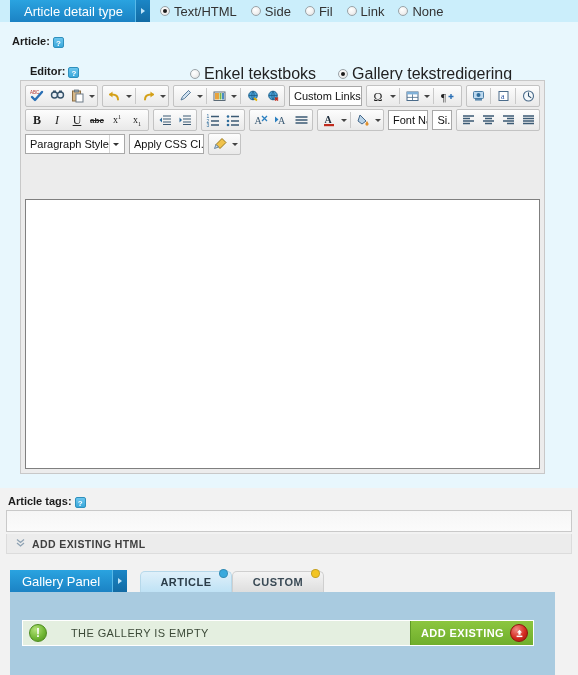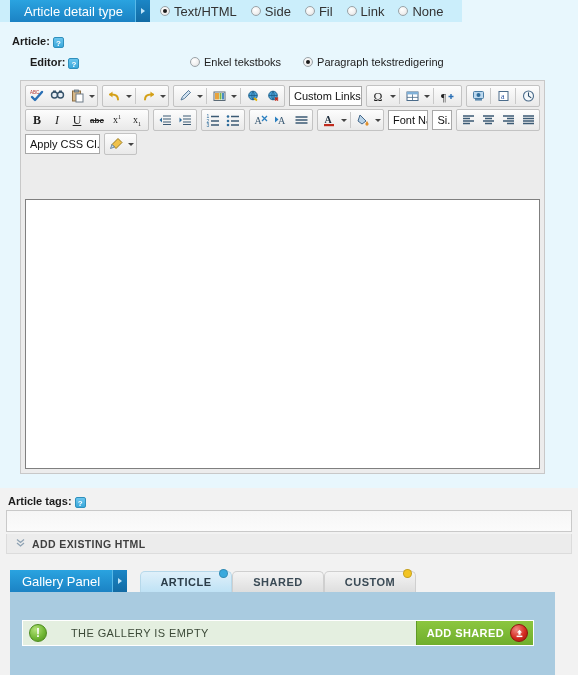--- a/index.html
+++ b/index.html
@@ -39,21 +39,21 @@
     left: 0; top: 0;
     width: 578px;
     height: 488px;
     background: #e8f7fd;
   }
 
   
   .header-bar {
     position: absolute;
     left: 0; top: 0;
-    width: 462px;
+    width: 578px;
     height: 22px;
     background: #cbeefb;
   }
   .section-tab {
     position: absolute;
     left: 10px; top: 0;
     height: 22px;
     display: flex;
     align-items: stretch;
   }
@@ -113,38 +113,38 @@
   
   .content-label {
     position: absolute;
     left: 12px; top: 35px;
     font-weight: bold;
     font-size: 11px;
     color: #1c1c1c;
   }
   .editor-row {
     position: absolute;
-    left: 0; top: 56px;
+    left: 0; top: 65px;
     width: 578px;
     height: 16px;
   }
   .editor-label {
     position: absolute;
     left: 30px; top: 0;
     font-weight: bold;
     font-size: 11px;
     color: #1c1c1c;
   }
   .editor-radios {
     position: absolute;
     left: 190px; top: 0;
     display: flex;
     align-items: center;
     gap: 22px;
-    font-size: 11px;
+    font-size: 16px;
   }
 
   
   .rte {
     position: absolute;
     left: 20px; top: 80px;
     width: 525px;
     height: 394px;
     background: #ececec;
     border: 1px solid #c8c8c8;
@@ -471,21 +471,21 @@
     <div class="editor-label">
       <span>Editor:</span><span class="help-icon">?</span>
     </div>
     <div class="editor-radios">
       <label class="radio-item">
         <span class="radio-dot"></span>
         <span>Enkel tekstboks</span>
       </label>
       <label class="radio-item">
         <span class="radio-dot checked"></span>
-        <span>Paragraph tekstredigering</span>
+        <span>Gallery tekstredigering</span>
       </label>
     </div>
   </div>
 
   <div class="rte">
     <div class="rte-toolbar">
 
       <div class="tb-row">
 
         <div class="tb-group">
@@ -764,20 +764,26 @@
           </div>
           <div class="tb-btn">
             <svg class="ico" width="15" height="14" viewBox="0 0 15 14">
                 <path d="M2 3h11M2 5.5h11M2 8h11M2 10.5h11" stroke="#3b5a74" stroke-width="1.5"></path>
               </svg>
           </div>
         </div>
       </div>
 
       <div class="tb-row">
+        <div class="tb-select" style="width:100px;">
+          <span>Paragraph Style</span>
+          <span class="sel-caret">
+              <span class="c"></span>
+            </span>
+        </div>
         <div class="tb-select" style="width:75px;">
           <span>Apply CSS Cl...</span>
 
         </div>
         <div class="tb-group">
           <div class="tb-btn">
             <svg class="ico" width="15" height="14" viewBox="0 0 15 14">
                 <path d="M9 1.5l4 4-6 6-4-4z" fill="#f0c24b" stroke="#9a7a1d" stroke-width="1"></path>
                 <path d="M3 7.5l-1.5 4 4-1.5z" fill="#cfe0ef" stroke="#5b7d9c" stroke-width="0.9"></path>
               </svg>
@@ -815,35 +821,32 @@
       <div class="tab-arrow">
         <span class="glyph"></span>
       </div>
     </div>
     <div class="gp-tabs">
       <div class="gp-subtab active">
         <span>ARTICLE</span>
         <span class="gp-badge" style="background:#38a9dd;"></span>
       </div>
       <div class="gp-subtab">
-        <span>SHARED</span>
-      </div>
-      <div class="gp-subtab">
         <span>CUSTOM</span>
         <span class="gp-badge" style="background:#f2c423;"></span>
       </div>
     </div>
   </div>
 
   <div class="gp-body">
     <div class="gallery-msg">
       <span class="icon-exclaim">!</span>
       <span class="msg-text">THE GALLERY IS EMPTY</span>
       <div class="add-gallery-btn">
-        <span>ADD SHARED</span>
+        <span>ADD EXISTING</span>
         <span class="icon-upload-red">
           <svg width="11" height="11" viewBox="0 0 11 11">
               <path d="M5.5 1.8l2.6 2.6H6.6v2.4H4.4V4.4H2.9z" fill="#ffffff"></path>
               <rect x="2.6" y="7.6" width="5.8" height="1.5" fill="#ffffff"></rect>
             </svg>
         </span>
       </div>
     </div>
   </div>
 </div>

